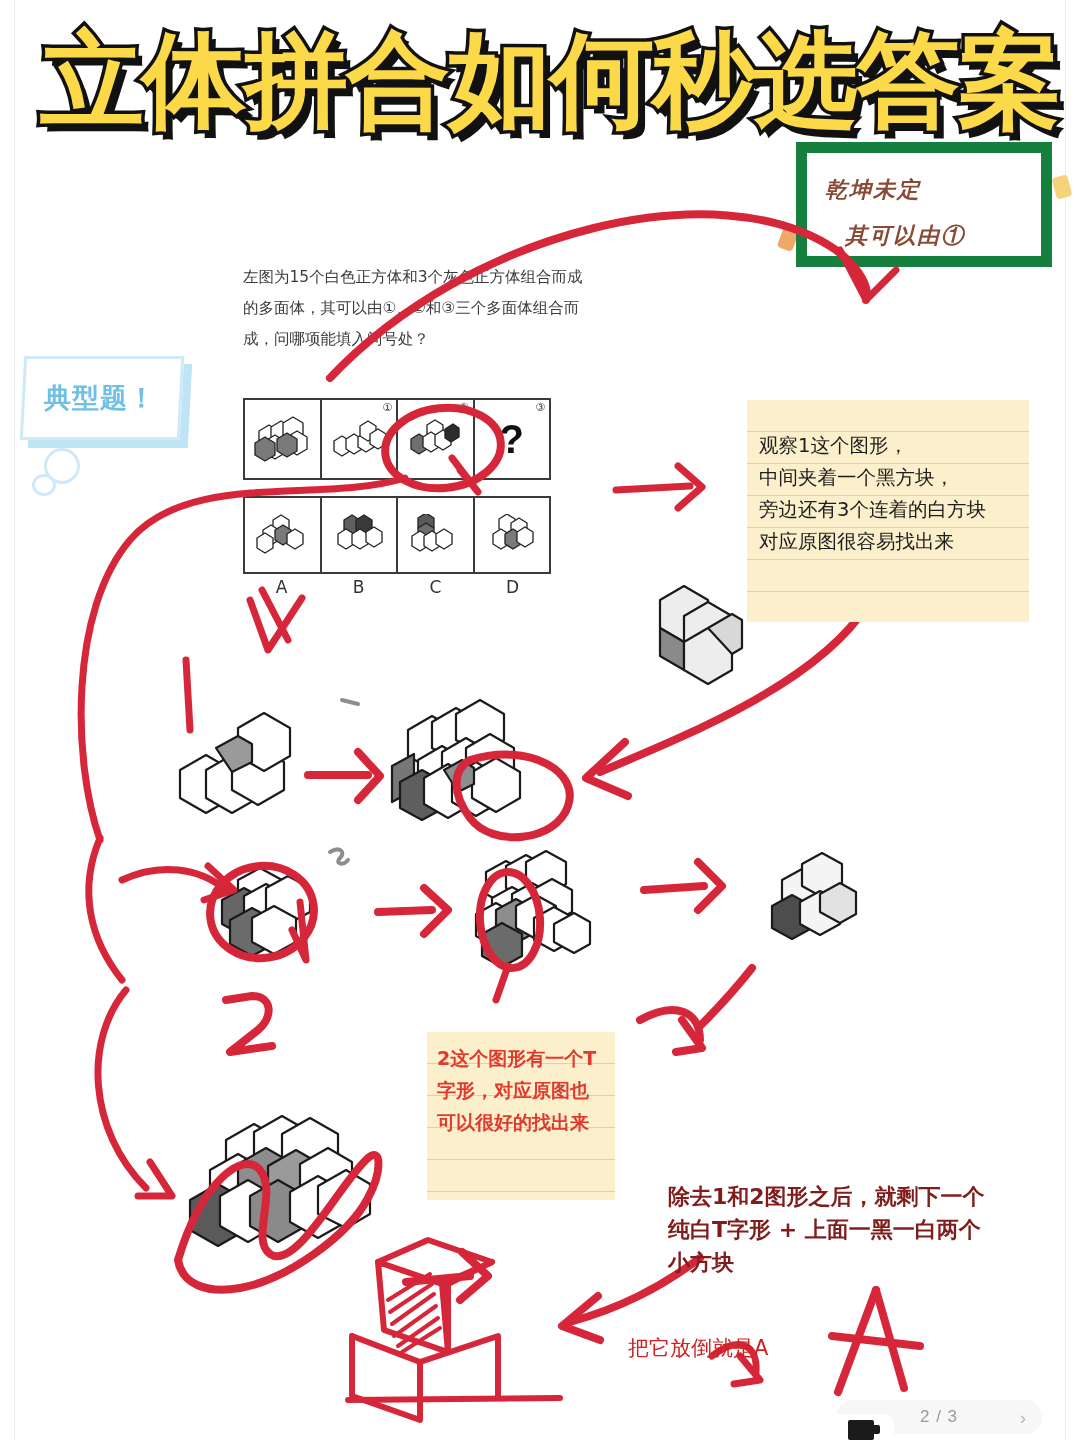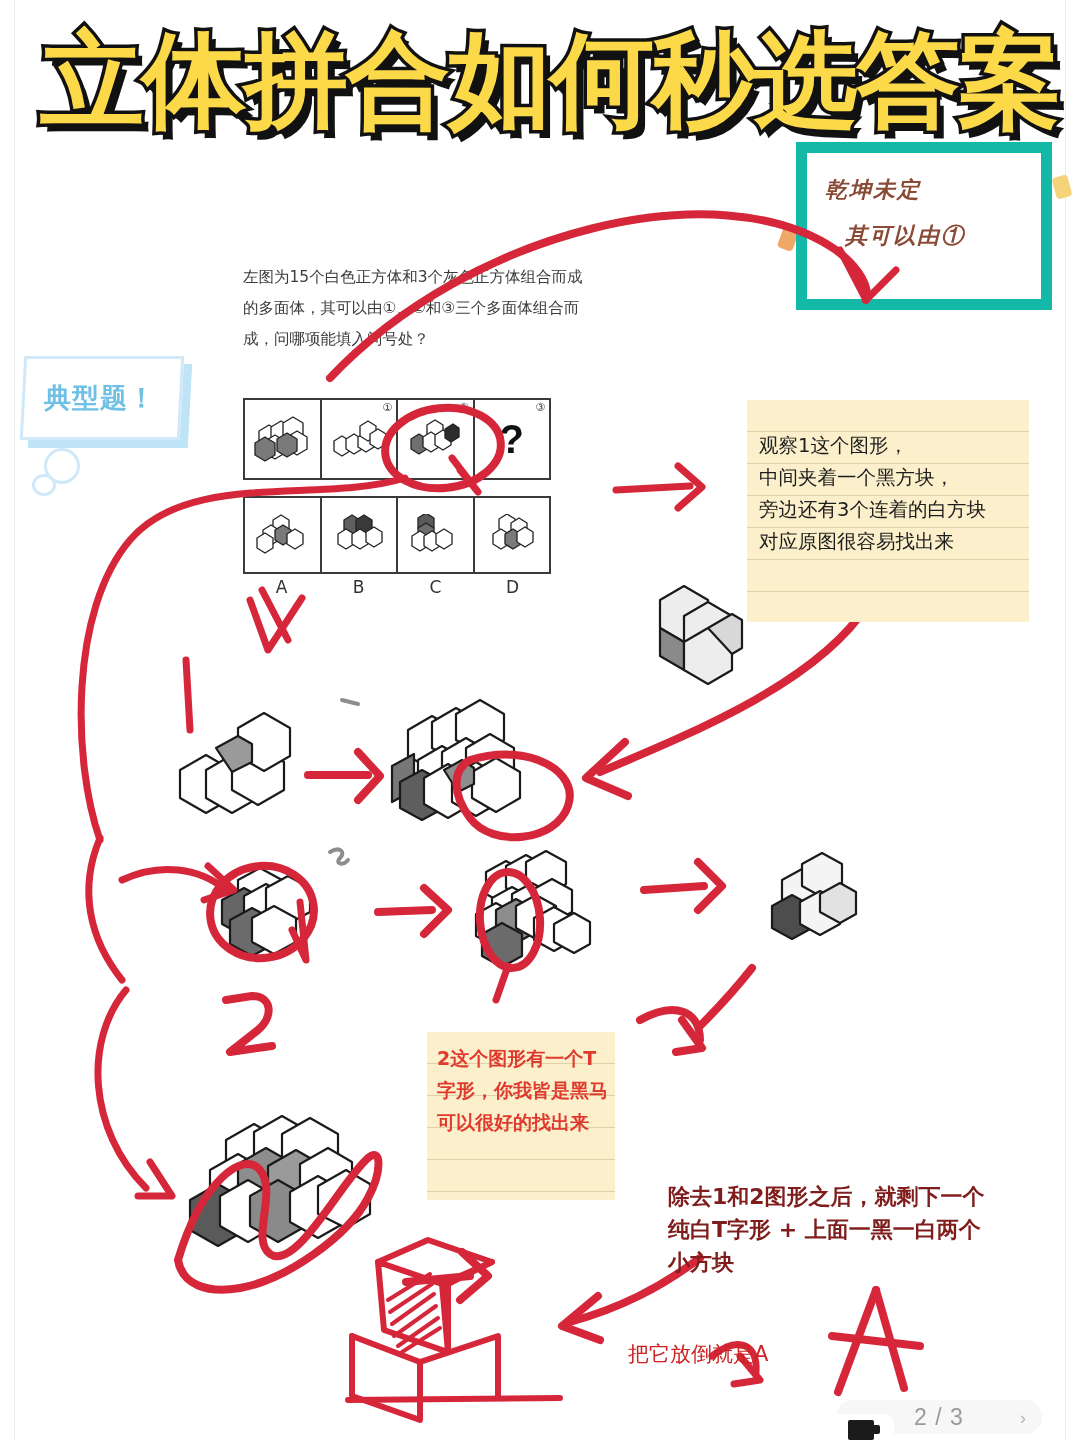--- a/index.html
+++ b/index.html
@@ -27,23 +27,23 @@
     letter-spacing:-2px;
     color:#FCD948;
     white-space:nowrap;
     -webkit-text-stroke:7px #111;
     paint-order:stroke fill;
     text-shadow:7px 8px 0 #111;
   }
 
   
   #quote-box{
-    position:absolute;left:796px;top:142px;width:256px;height:168px;
+    position:absolute;left:796px;top:142px;width:256px;height:125px;
     background:#ffffff;
-    border:11px solid #14b8a6;
+    border:11px solid #15803d;
     box-sizing:border-box;
   }
   #quote-box .ln{
     font-family:"DejaVu Serif","Liberation Serif",serif;
     font-weight:bold;font-style:italic;
     color:#8a4b36;
     font-size:22px;
     letter-spacing:2px;
     white-space:nowrap;
   }
@@ -116,31 +116,31 @@
 
   
   #concl{
     position:absolute;left:668px;top:1180px;width:400px;
     font-family:"DejaVu Sans","Liberation Sans",sans-serif;
     font-weight:bold;font-size:22px;line-height:33px;color:#7f1d1d;white-space:pre-line;
   }
   #tipA{
     position:absolute;left:628px;top:1334px;
     font-family:"DejaVu Sans","Liberation Sans",sans-serif;
-    font-size:21px;color:#cc2222;white-space:nowrap;margin-top:6px;
+    font-size:21px;color:#cc2222;white-space:nowrap;
   }
 
   
   #pager{
     position:absolute;left:836px;top:1400px;width:206px;height:34px;
     background:#f7f7f7;border-radius:17px;display:flex;align-items:center;justify-content:space-between;
     padding:0 16px;box-sizing:border-box;
   }
   #pager .arw{font-size:19px;color:#b8b8b8;line-height:1;}
-  #pager .pn{font-size:23px;color:#9a9a9a;letter-spacing:1px;}
+  #pager .pn{font-size:17px;color:#9a9a9a;letter-spacing:1px;}
   #logo-badge{
     position:absolute;left:828px;top:1414px;width:66px;height:32px;background:#fff;border-radius:9px;
     display:flex;align-items:center;justify-content:center;
   }
   #logo-badge .g{width:26px;height:20px;background:#1b1b1b;border-radius:2px;position:relative;}
   #logo-badge .g:after{content:"";position:absolute;right:-6px;top:5px;width:9px;height:9px;background:#1b1b1b;border-radius:2px;}
 
   svg.layer{position:absolute;left:0;top:0;width:1080px;height:1440px;pointer-events:none;}
 </style>
 </head>
@@ -455,21 +455,21 @@
 
   <div class="note" id="note1">
     <div class="txt">观察1这个图形，
 中间夹着一个黑方块，
 旁边还有3个连着的白方块
 对应原图很容易找出来</div>
   </div>
 
   <div class="note" id="note2">
     <div class="txt">2这个图形有一个T
-字形，你我皆是黑马
+字形，对应原图也
 可以很好的找出来</div>
   </div>
 
   <div id="concl">除去1和2图形之后，就剩下一个
 纯白T字形 + 上面一黑一白两个
 小方块</div>
   <div id="tipA">把它放倒就是A</div>
 
   <div id="pager">
     <span class="arw">‹</span>

